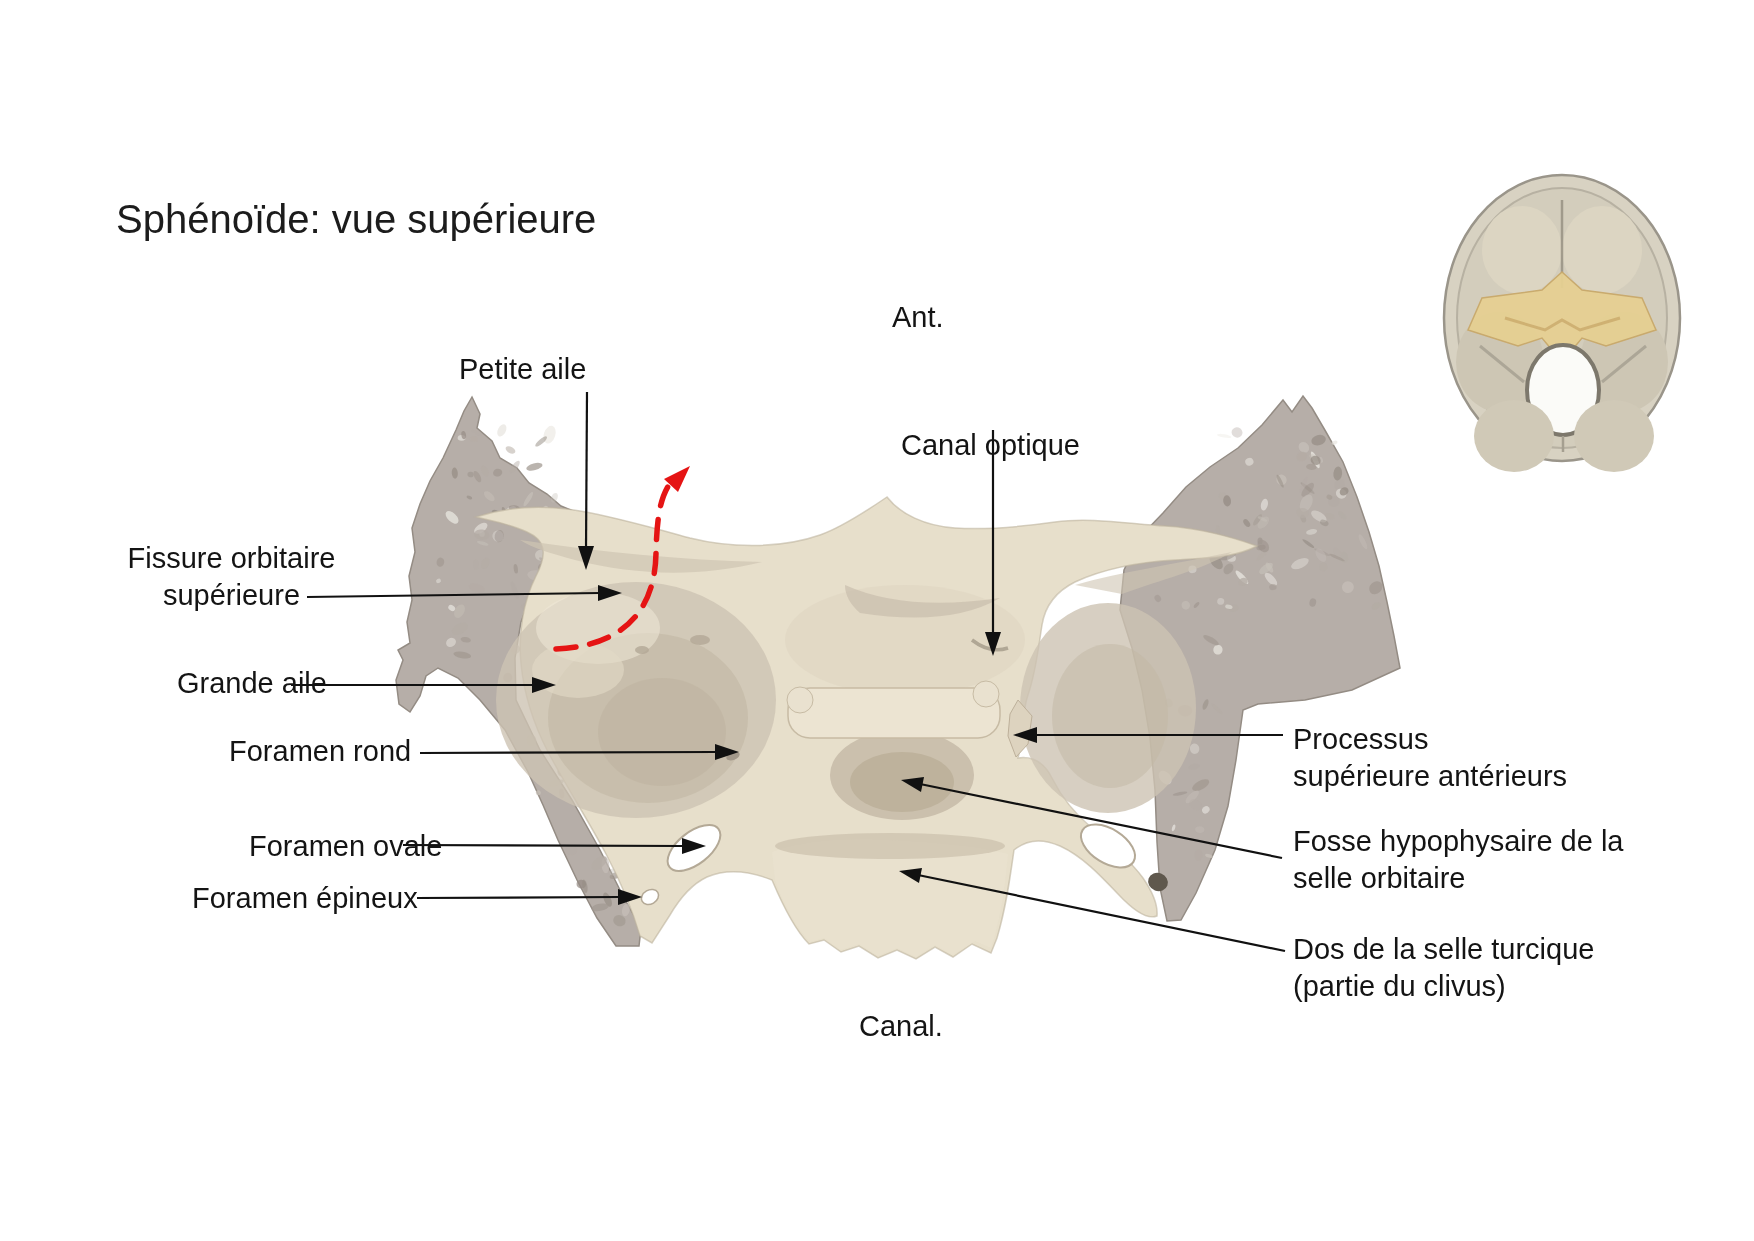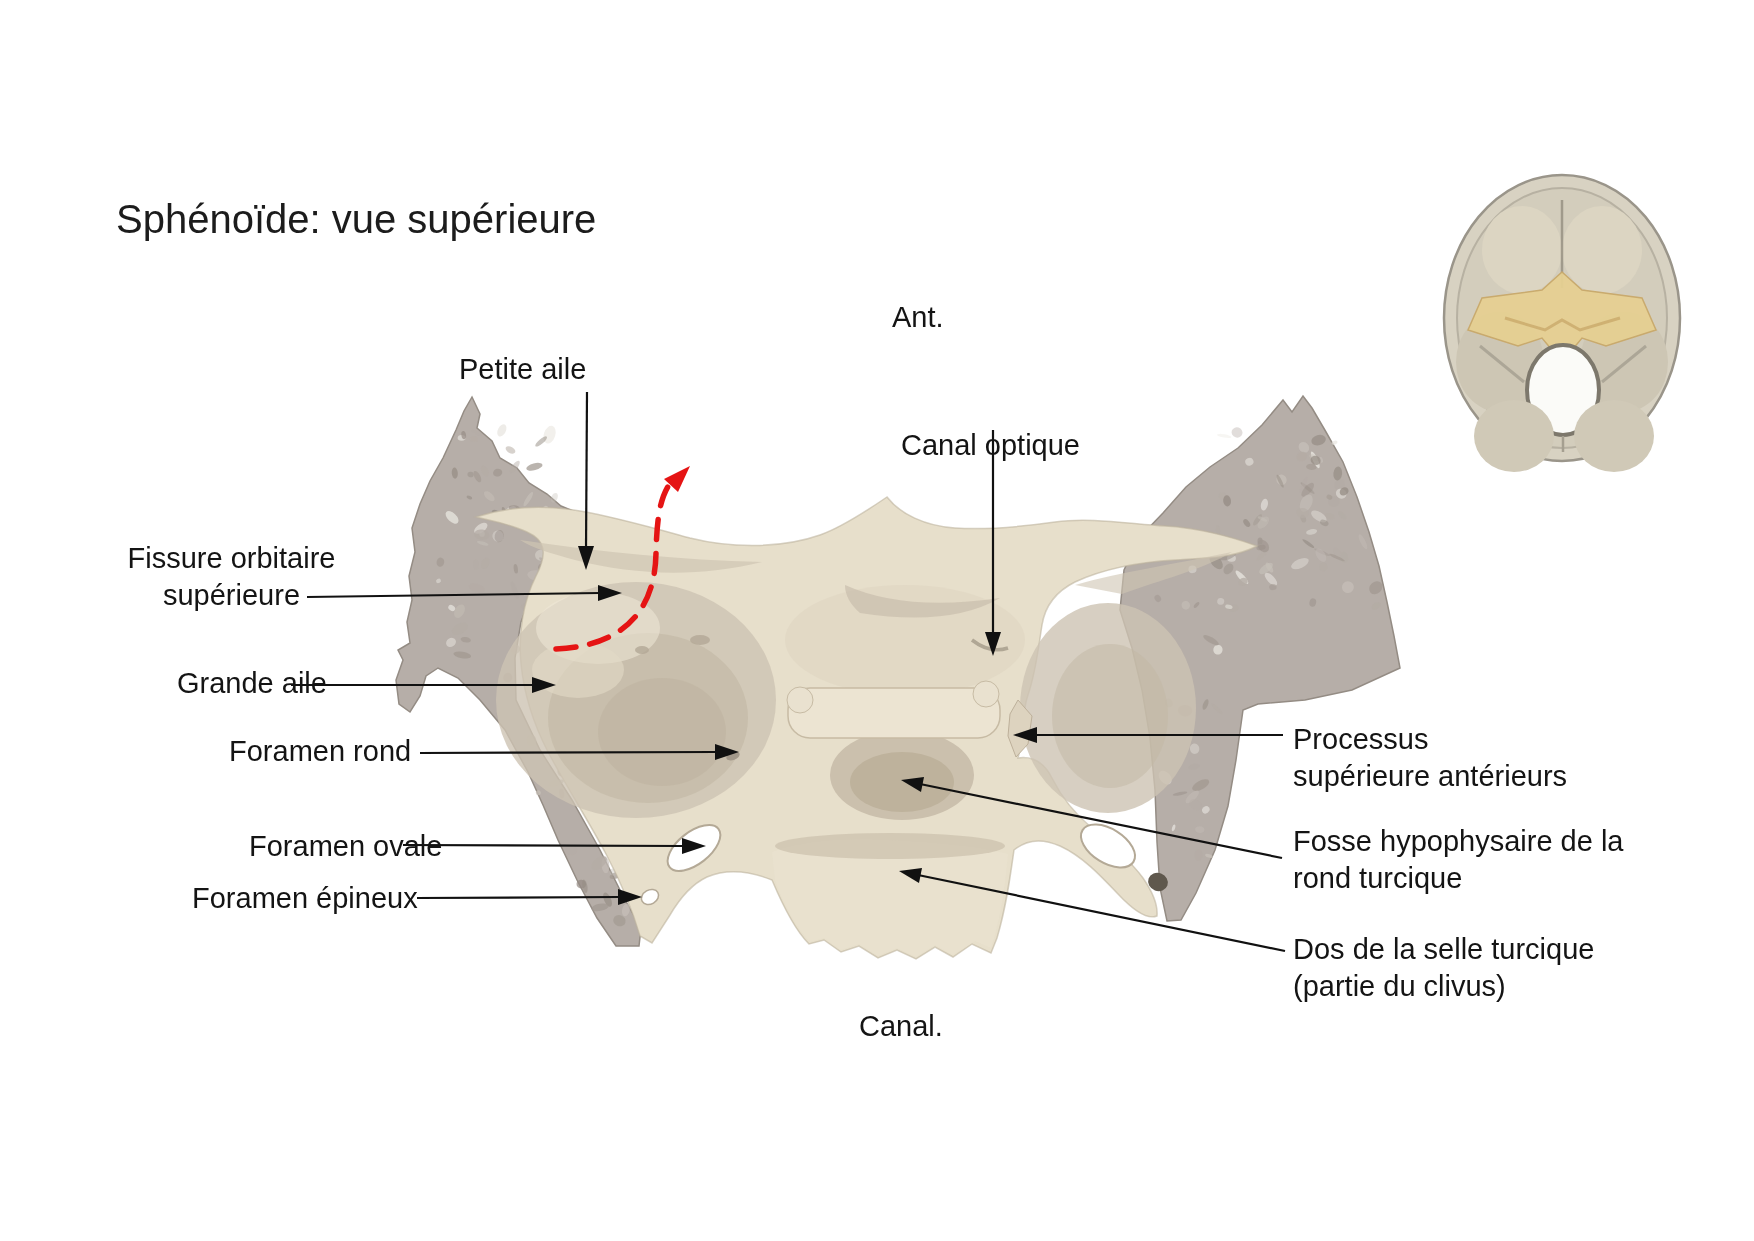--- a/index.html
+++ b/index.html
@@ -360,15 +360,15 @@
   <div class="lbl nowrap" id="ant">Ant.</div>
   <div class="lbl nowrap" id="post">Canal.</div>
   <div class="lbl nowrap" id="petite">Petite aile</div>
   <div class="lbl nowrap" id="canal">Canal optique</div>
   <div class="lbl" id="fissure">Fissure orbitaire supérieure</div>
   <div class="lbl nowrap" id="grande">Grande aile</div>
   <div class="lbl nowrap" id="rond">Foramen rond</div>
   <div class="lbl nowrap" id="ovale">Foramen ovale</div>
   <div class="lbl nowrap" id="epineux">Foramen épineux</div>
   <div class="lbl" id="processus">Processus supérieure antérieurs</div>
-  <div class="lbl" id="fosse">Fosse hypophysaire de la rond turcique</div>
+  <div class="lbl" id="fosse">Fosse hypophysaire de la selle orbitaire</div>
   <div class="lbl" id="dos">Dos de la selle turcique (partie du clivus)</div>
 </div>
 
 </body></html>

